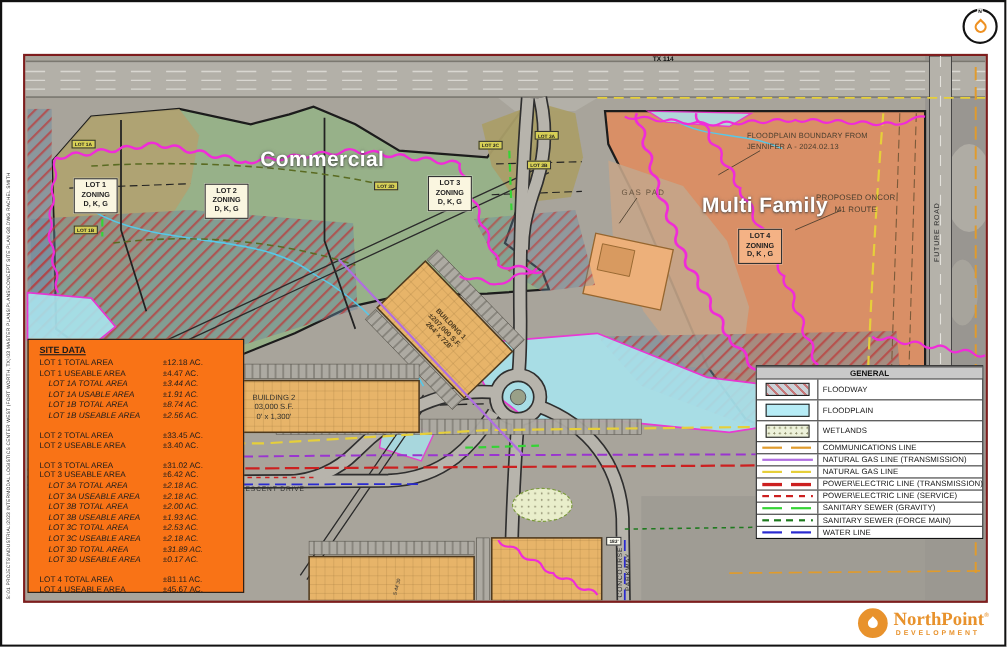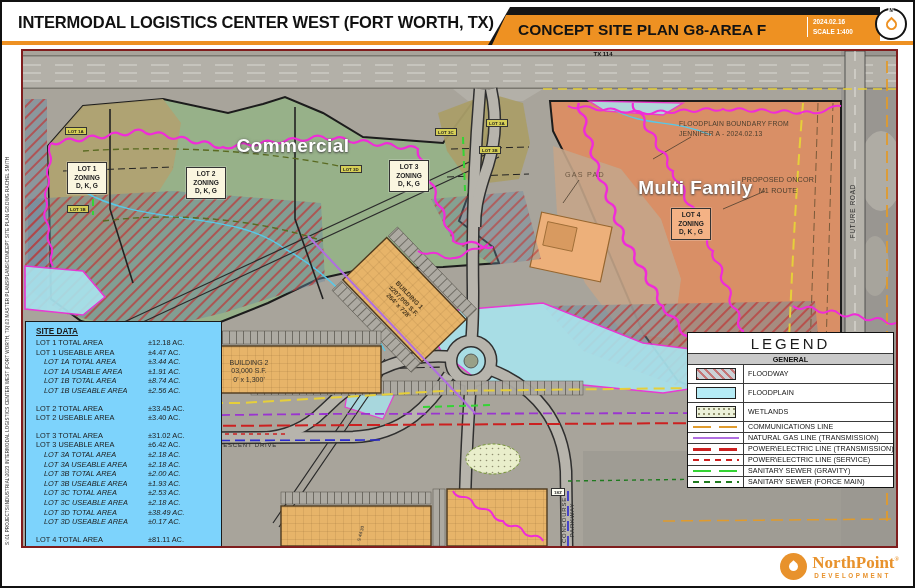--- a/index.html
+++ b/index.html
@@ -31,21 +31,21 @@
   .lbl-road{font-size:6.3px;color:#2c2c2c;letter-spacing:.8px}
   .zone-box{position:absolute;z-index:7;background:#faf6e0;border:1px solid #333;padding:2px 3px;text-align:center;
         font-size:6.6px;font-weight:700;color:#222;line-height:1.3;box-shadow:0 0 0 .5px rgba(255,255,255,.4)}
   .zone-box.mf{background:#f4b285}
   .tag{position:absolute;z-index:7;background:#d6cf56;border:1px solid #333;font-size:4.4px;font-weight:700;color:#1d1d1d;
         padding:.5px 2px;white-space:nowrap}
   .tag.white{background:#fdfdf2}
   .b-label{position:absolute;z-index:4;text-align:center;color:#4f3c20;font-weight:700;font-size:6.4px;line-height:1.18}
   .b-label.b2{color:#33312c;font-size:7px;font-weight:400}
   
-  .sitedata{position:absolute;left:2px;top:270px;width:197px;height:231px;background:#7dd3fc;border:1px solid #1a1a1a;
+  .sitedata{position:absolute;left:2px;top:257px;width:197px;height:231px;background:#f97316;border:1px solid #1a1a1a;
         z-index:20;padding:5px 0 0 10px;color:#1c1c1c}
   .sd-title{font-size:8.2px;font-weight:700;text-decoration:underline;margin-bottom:2px}
   .sd-row{position:relative;font-size:7.4px;height:9.6px;line-height:9.6px;white-space:nowrap}
   .sd-row .v{position:absolute;left:112px;top:0}
   .sd-row.it{font-style:italic;padding-left:8px}
   .sd-row.it .v{left:112px}
   .sd-gap{height:8px}
   
   .legend{position:absolute;left:664px;top:281px;width:207px;background:#fff;border:1.5px solid #111;z-index:20}
   .lg-title{height:20px;display:flex;align-items:center;justify-content:center;font-size:15px;letter-spacing:3px;color:#1b1b1b}
@@ -71,30 +71,20 @@
   .np-brand sup{font-size:6px}
   .np-sub{font-size:6.3px;font-weight:700;letter-spacing:2.6px;margin-top:1px;padding-left:2px}
   .margin-note{position:absolute;left:3px;top:543px;transform:rotate(-90deg);transform-origin:0 0;
         font-size:4.5px;color:#2b2b2b;white-space:nowrap;letter-spacing:.15px;z-index:25}
 </style>
 </head>
 <body>
 
 <div class="sheet">
 
-  <div class="header">
-    <div class="hdr-title">INTERMODAL LOGISTICS CENTER WEST (FORT WORTH, TX)</div>
-    <div class="banner-black"></div>
-    <div class="banner-orange"></div>
-    <div class="banner-text">CONCEPT SITE PLAN G8-AREA F</div>
-    <div class="date-block">
-      <div>2024.02.16</div>
-      <div>SCALE 1:400</div>
-    </div>
-  </div>
   <div class="north-badge">
     <span class="n">N</span>
     <div class="drop-o"></div>
   </div>
 
   <div class="map">
     <svg width="873" height="495" viewBox="0 0 873 495">
       <defs>
         <pattern id="hatch" width="8" height="8" patternUnits="userSpaceOnUse" patternTransform="rotate(45)">
           <rect width="8" height="8" fill="rgba(105,135,160,0.45)"></rect>
@@ -306,30 +296,29 @@
           <div class="sd-row"><span>LOT 2 USEABLE AREA</span><span class="v">±3.40 AC.</span></div>
           <div class="sd-gap"></div>
           <div class="sd-row"><span>LOT 3 TOTAL AREA</span><span class="v">±31.02 AC.</span></div>
           <div class="sd-row"><span>LOT 3 USEABLE AREA</span><span class="v">±6.42 AC.</span></div>
           <div class="sd-row it"><span>LOT 3A TOTAL AREA</span><span class="v">±2.18 AC.</span></div>
           <div class="sd-row it"><span>LOT 3A USEABLE AREA</span><span class="v">±2.18 AC.</span></div>
           <div class="sd-row it"><span>LOT 3B TOTAL AREA</span><span class="v">±2.00 AC.</span></div>
           <div class="sd-row it"><span>LOT 3B USEABLE AREA</span><span class="v">±1.93 AC.</span></div>
           <div class="sd-row it"><span>LOT 3C TOTAL AREA</span><span class="v">±2.53 AC.</span></div>
           <div class="sd-row it"><span>LOT 3C USEABLE AREA</span><span class="v">±2.18 AC.</span></div>
-          <div class="sd-row it"><span>LOT 3D TOTAL AREA</span><span class="v">±38.49 AC.</span></div>
+          <div class="sd-row it"><span>LOT 3D TOTAL AREA</span><span class="v">±31.89 AC.</span></div>
           <div class="sd-row it"><span>LOT 3D USEABLE AREA</span><span class="v">±0.17 AC.</span></div>
           <div class="sd-gap"></div>
           <div class="sd-row"><span>LOT 4 TOTAL AREA</span><span class="v">±81.11 AC.</span></div>
           <div class="sd-row"><span>LOT 4 USEABLE AREA</span><span class="v">±45.67 AC.</span></div>
         </div>
     </div>
 
     <div class="legend">
-      <div class="lg-title">LEGEND</div>
       <div class="lg-sec">GENERAL</div>
       <div class="general">
           <div class="lg-row">
             <div class="cell-sw">
               <div class="sw-floodway"></div>
             </div>
             <div class="cell-lb">FLOODWAY</div>
           </div>
           <div class="lg-row">
             <div class="cell-sw">
@@ -352,20 +341,26 @@
             <div class="cell-lb">COMMUNICATIONS LINE</div>
           </div>
           <div class="lg-row">
             <div class="cell-sw">
               <div class="sw-util" style="height: 2.4px; background: rgb(176, 110, 224);"></div>
             </div>
             <div class="cell-lb">NATURAL GAS LINE (TRANSMISSION)</div>
           </div>
           <div class="lg-row">
             <div class="cell-sw">
+              <div class="sw-util" style="height: 2.4px; background: repeating-linear-gradient(90deg, rgb(230, 207, 58) 0px, rgb(230, 207, 58) 18px, transparent 18px, transparent 26px);"></div>
+            </div>
+            <div class="cell-lb">NATURAL GAS LINE</div>
+          </div>
+          <div class="lg-row">
+            <div class="cell-sw">
               <div class="sw-util" style="height: 3px; background: repeating-linear-gradient(90deg, rgb(204, 32, 32) 0px, rgb(204, 32, 32) 18px, transparent 18px, transparent 26px);"></div>
             </div>
             <div class="cell-lb">POWER\ELECTRIC LINE (TRANSMISSION)</div>
           </div>
           <div class="lg-row">
             <div class="cell-sw">
               <div class="sw-util" style="height: 2.4px; background: repeating-linear-gradient(90deg, rgb(204, 32, 32) 0px, rgb(204, 32, 32) 6px, transparent 6px, transparent 11px);"></div>
             </div>
             <div class="cell-lb">POWER\ELECTRIC LINE (SERVICE)</div>
           </div>
@@ -373,20 +368,26 @@
             <div class="cell-sw">
               <div class="sw-util" style="height: 2.4px; background: repeating-linear-gradient(90deg, rgb(53, 212, 53) 0px, rgb(53, 212, 53) 18px, transparent 18px, transparent 26px);"></div>
             </div>
             <div class="cell-lb">SANITARY SEWER (GRAVITY)</div>
           </div>
           <div class="lg-row">
             <div class="cell-sw">
               <div class="sw-util" style="height: 2.4px; background: repeating-linear-gradient(90deg, rgb(31, 122, 31) 0px, rgb(31, 122, 31) 6px, transparent 6px, transparent 11px);"></div>
             </div>
             <div class="cell-lb">SANITARY SEWER (FORCE MAIN)</div>
+          </div>
+          <div class="lg-row">
+            <div class="cell-sw">
+              <div class="sw-util" style="height: 2.4px; background: repeating-linear-gradient(90deg, rgb(42, 42, 208) 0px, rgb(42, 42, 208) 18px, transparent 18px, transparent 26px);"></div>
+            </div>
+            <div class="cell-lb">WATER LINE</div>
           </div>
         </div>
     </div>
   </div>
 
   <div class="margin-note">S:\01 PROJECTS\INDUSTRIAL\2023 INTERMODAL LOGISTICS CENTER WEST (FORT WORTH, TX)\03 MASTER PLANS\PLANS\CONCEPT SITE PLAN G8.DWG RACHEL SMITH</div>
 
   <div class="footer-logo">
     <div class="np-circle">
         <div class="np-drop"></div>

